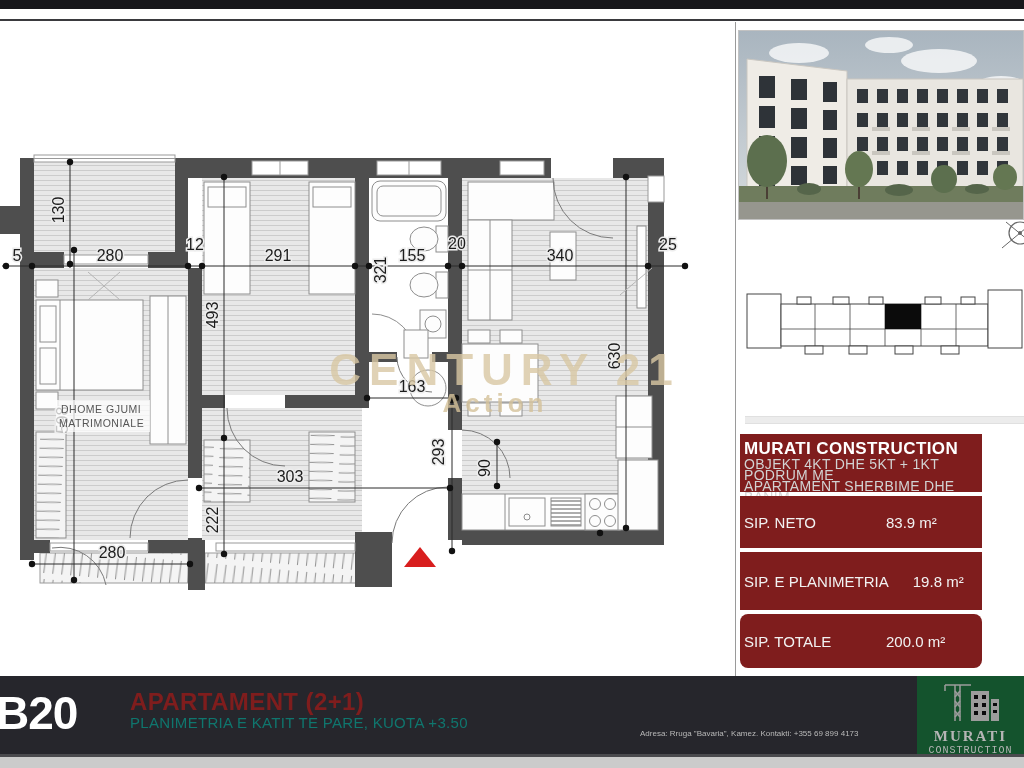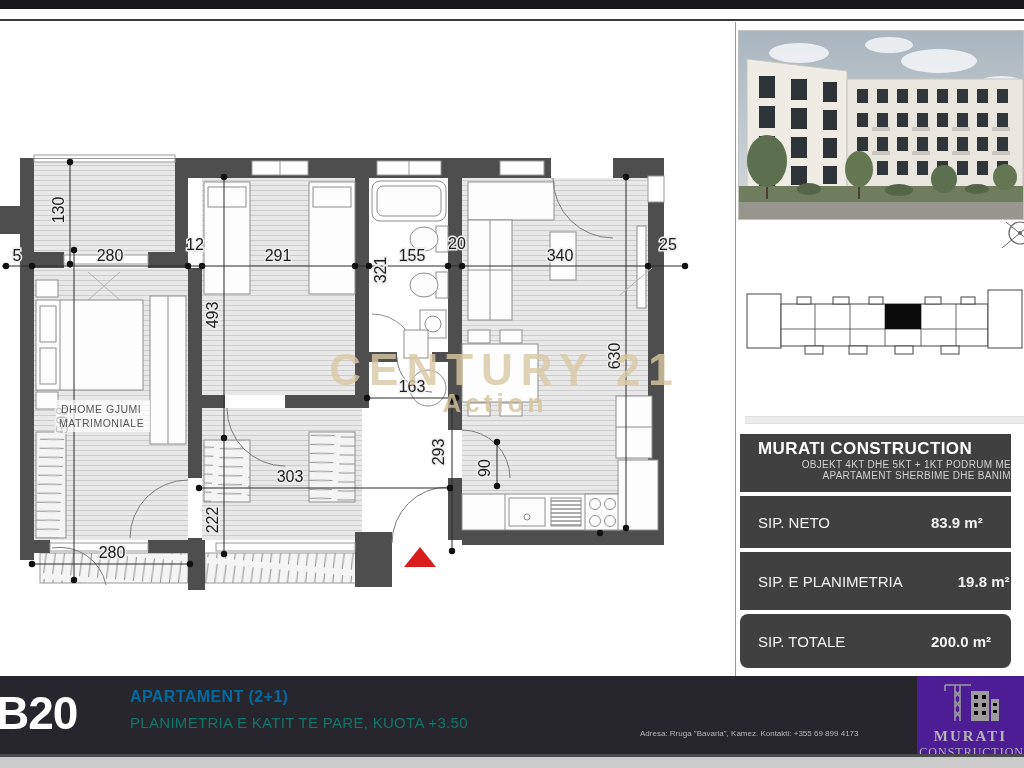--- a/index.html
+++ b/index.html
@@ -8,41 +8,41 @@
   .abs{position:absolute;}
   
   .top-bar{left:0;top:0;width:1024px;height:9px;background:#17171b;}
   .top-line{left:0;top:19px;width:1024px;height:2px;background:#3a3a3e;}
   
   .v-divider{left:735px;top:22px;width:1px;height:654px;background:#9a9a9a;}
   .photo-frame{left:738px;top:30px;width:284px;height:188px;border:1px solid #c2c2c2;background:#dfe3e6;}
   .siteplan{left:745px;top:282px;width:279px;height:78px;}
   .faint-band{left:745px;top:416px;width:279px;height:6px;background:#ececec;border-top:1px solid #e0e0e0;border-bottom:1px solid #e0e0e0;}
   .compass{left:1000px;top:216px;width:40px;height:36px;}
-  .info-box{left:740px;width:271px;background:#404040;color:#fff;box-sizing:border-box;padding-left:18px;}
+  .info-box{left:740px;width:242px;background:#7f1d1d;color:#fff;box-sizing:border-box;padding-left:4px;}
   .company-box{top:434px;height:58px;padding-top:5px;}
   .company-title{font-size:17px;font-weight:bold;letter-spacing:.4px;}
-  .company-line{font-size:10px;color:#d2d2d2;line-height:11px;letter-spacing:.3px;text-align:right;}
-  .stat-box{display:flex;align-items:center;font-size:15px;color:#f2f2f2;gap:40px;}
+  .company-line{font-size:14px;color:#d2d2d2;line-height:11px;letter-spacing:.3px;}
+  .stat-box{display:flex;align-items:center;font-size:15px;color:#f2f2f2;}
   .stat-1{top:496px;height:52px;}
   .stat-2{top:552px;height:58px;}
   .stat-3{top:614px;height:54px;border-radius:8px;}
   .stat-label{min-width:118px;}
-  .stat-value{margin-left:15px;font-weight:bold;}
+  .stat-value{margin-left:24px;}
   
   .footer-bar{left:0;top:676px;width:1024px;height:78px;background:#26262c;}
   .footer-edge{left:0;top:754px;width:1024px;height:3px;background:#4a4a4e;}
   .footer-bottom{left:0;top:757px;width:1024px;height:11px;background:#cbcbcb;}
   .unit-code{left:-4px;top:686px;color:#fff;font-size:46px;font-weight:bold;letter-spacing:-1px;}
-  .footer-title{left:130px;top:688px;color:#0369a1;font-size:16px;font-weight:bold;letter-spacing:.4px;}
+  .footer-title{left:130px;top:688px;color:#7f1d1d;font-size:24px;font-weight:bold;letter-spacing:.4px;}
   .footer-subtitle{left:130px;top:714px;color:#0f766e;font-size:15px;letter-spacing:.3px;}
   .footer-address{left:640px;top:729px;color:#b9b9b9;font-size:8px;}
-  .logo-box{left:917px;top:676px;width:107px;height:78px;background:#4c1d95;text-align:center;}
+  .logo-box{left:917px;top:676px;width:107px;height:78px;background:#14532d;text-align:center;}
   .logo-text1{color:#b5b5b5;font-family:"Liberation Serif",serif;font-weight:bold;font-size:15px;letter-spacing:2px;margin-top:1px;}
-  .logo-text2{color:#b5b5b5;font-family:Liberation Serif, serif;font-size:12px;letter-spacing:1px;text-align:right;}
+  .logo-text2{color:#b5b5b5;font-family:Liberation Mono, monospace;font-size:10px;letter-spacing:1px;}
   
   #plan-svg{left:0;top:130px;}
   #plan-svg text{font-family:"Liberation Sans",sans-serif;font-size:16px;fill:#1c1c1c;
                  paint-order:stroke;stroke:#ededed;stroke-width:3px;}
   #plan-svg text.small-label{font-size:10.5px;fill:#555;stroke:none;letter-spacing:.5px;}
   #plan-svg text.wm1{font-size:44px;font-weight:bold;letter-spacing:8px;fill:#d9c8a4;stroke:none;opacity:.8;}
   #plan-svg text.wm2{font-size:26px;font-weight:bold;letter-spacing:4px;fill:#d5c29a;stroke:none;opacity:.8;}
 </style>
 </head>
 <body>

